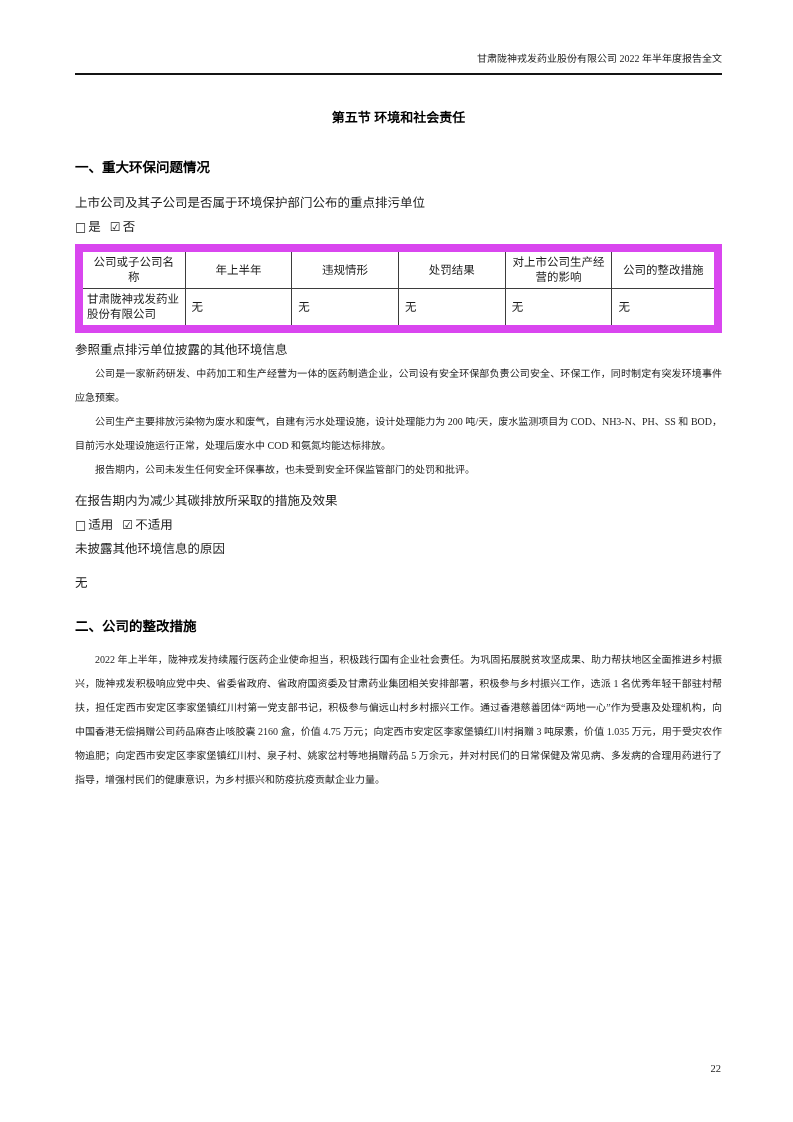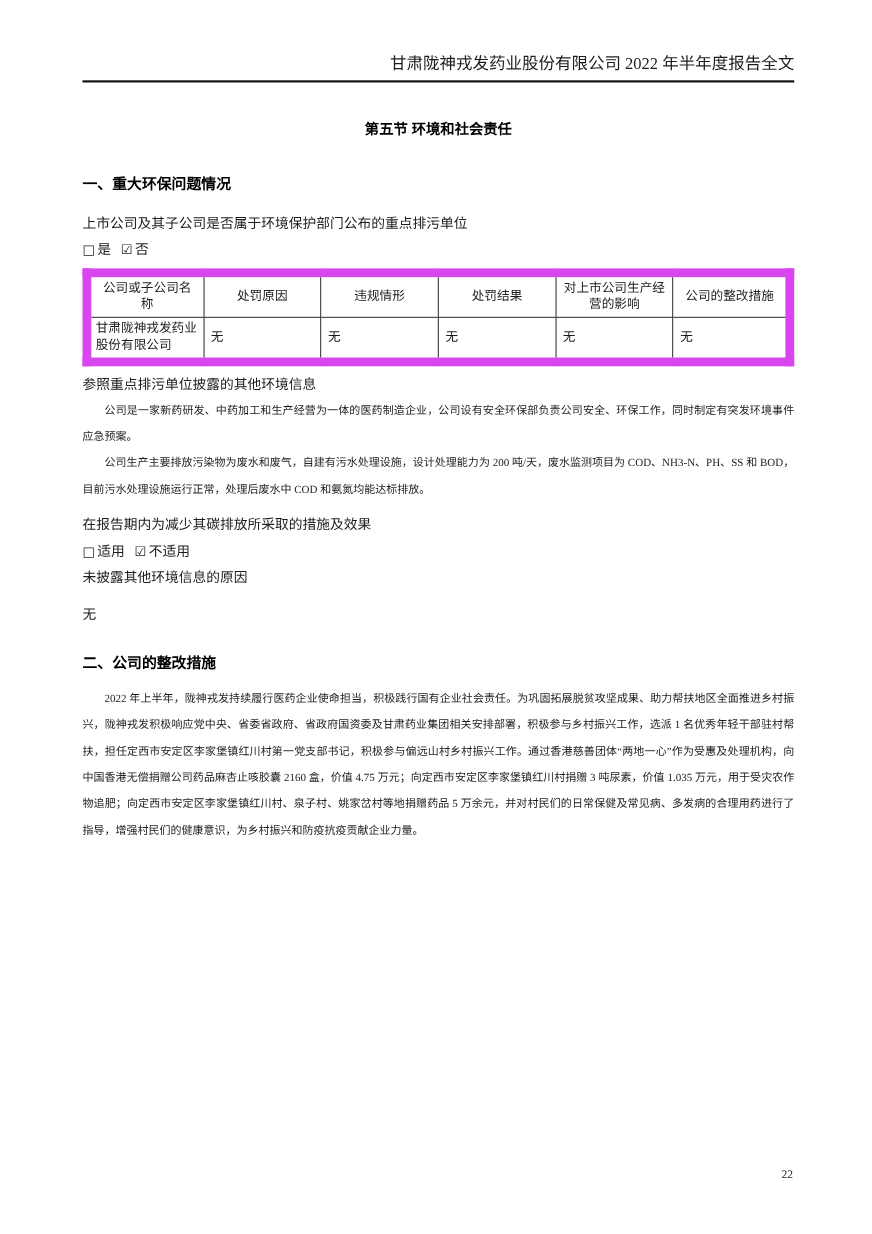--- a/index.html
+++ b/index.html
@@ -13,21 +13,21 @@
     color: #1c1c1c;
   }
   .inner { padding: 0 71px 0 75px; }
 
   .doc-header {
     padding-top: 52px;
     padding-bottom: 7px;
     border-bottom: 2px solid #141414;
     text-align: right;
     font-family: "Liberation Serif", "DejaVu Serif", serif;
-    font-size: 15px;
+    font-size: 10px;
     line-height: 14px;
     color: #1c1c1c;
   }
 
   .doc-title {
     margin: 30px 0 0 0;
     text-align: center;
     font-family: "Liberation Sans", "DejaVu Sans", sans-serif;
     font-size: 13px;
     line-height: 26px;
@@ -131,21 +131,21 @@
         <col style="width:16.6%">
           <col style="width:16.7%">
           <col style="width:16.7%">
           <col style="width:16.7%">
           <col style="width:16.7%">
           <col style="width:16.6%">
       </colgroup>
       <thead>
         <tr>
           <th>公司或子公司名称</th>
-          <th>处罚原因</th>
+          <th>年上半年</th>
           <th>违规情形</th>
           <th>处罚结果</th>
           <th>对上市公司生产经营的影响</th>
           <th>公司的整改措施</th>
         </tr>
       </thead>
       <tbody>
         <tr>
           <td class="company">甘肃陇神戎发药业股份有限公司</td>
           <td>无</td>
@@ -154,20 +154,21 @@
           <td>无</td>
           <td>无</td>
         </tr>
       </tbody>
     </table>
 
     <p class="line mt-note">参照重点排污单位披露的其他环境信息</p>
 
     <p class="para">公司是一家新药研发、中药加工和生产经营为一体的医药制造企业，公司设有安全环保部负责公司安全、环保工作，同时制定有突发环境事件应急预案。</p>
     <p class="para">公司生产主要排放污染物为废水和废气，自建有污水处理设施，设计处理能力为 200 吨/天，废水监测项目为 COD、NH3-N、PH、SS 和 BOD，目前污水处理设施运行正常，处理后废水中 COD 和氨氮均能达标排放。</p>
+    <p class="para">报告期内，公司未发生任何安全环保事故，也未受到安全环保监管部门的处罚和批评。</p>
 
     <p class="line mt-carbon">在报告期内为减少其碳排放所采取的措施及效果</p>
 
     <p class="line">
       <span class="opt"><span class="box">□</span><span>适用</span></span><span class="opt"><span class="box">☑</span><span>不适用</span></span>
     </p>
 
     <p class="line">未披露其他环境信息的原因</p>
 
     <p class="line mt-none">无</p>

